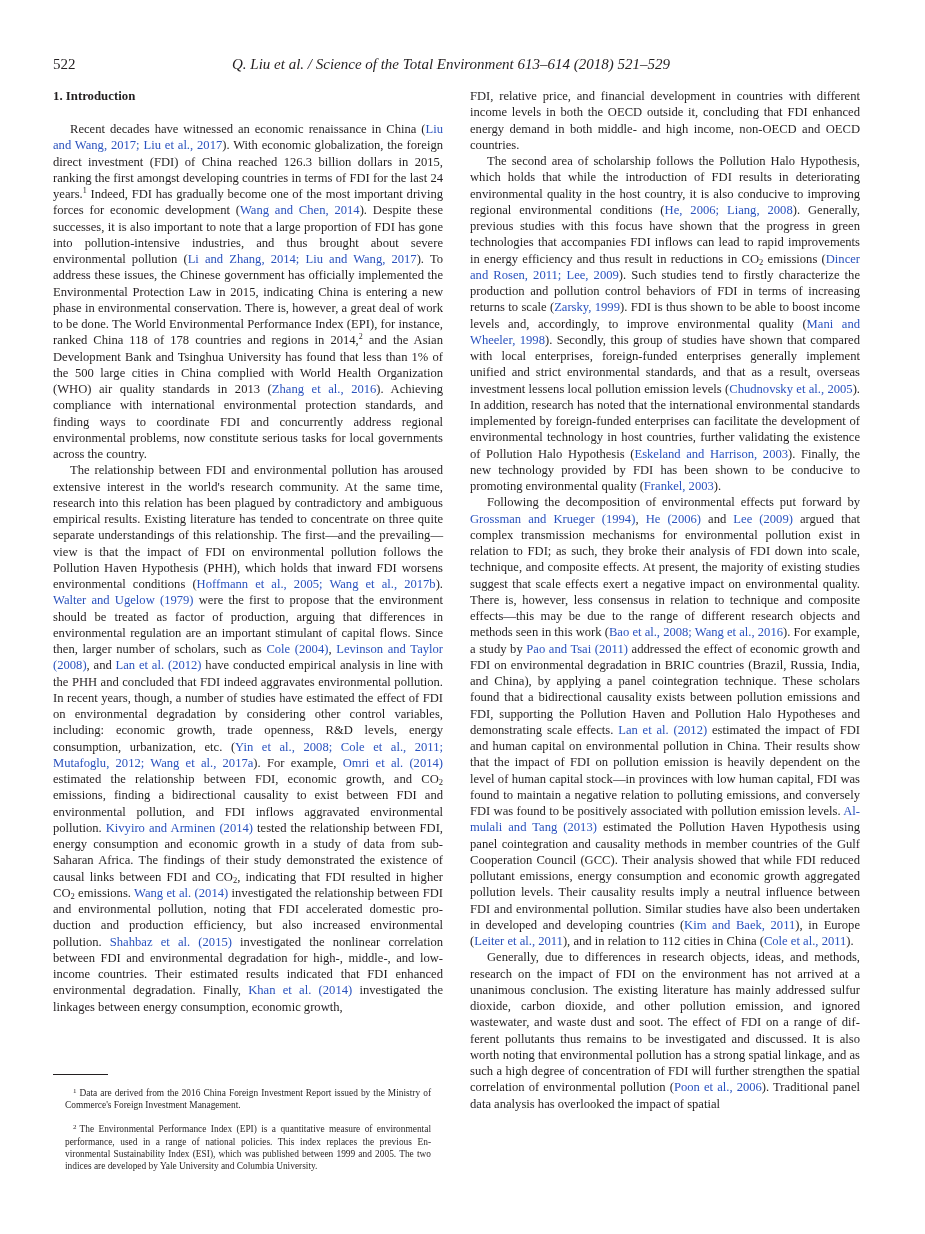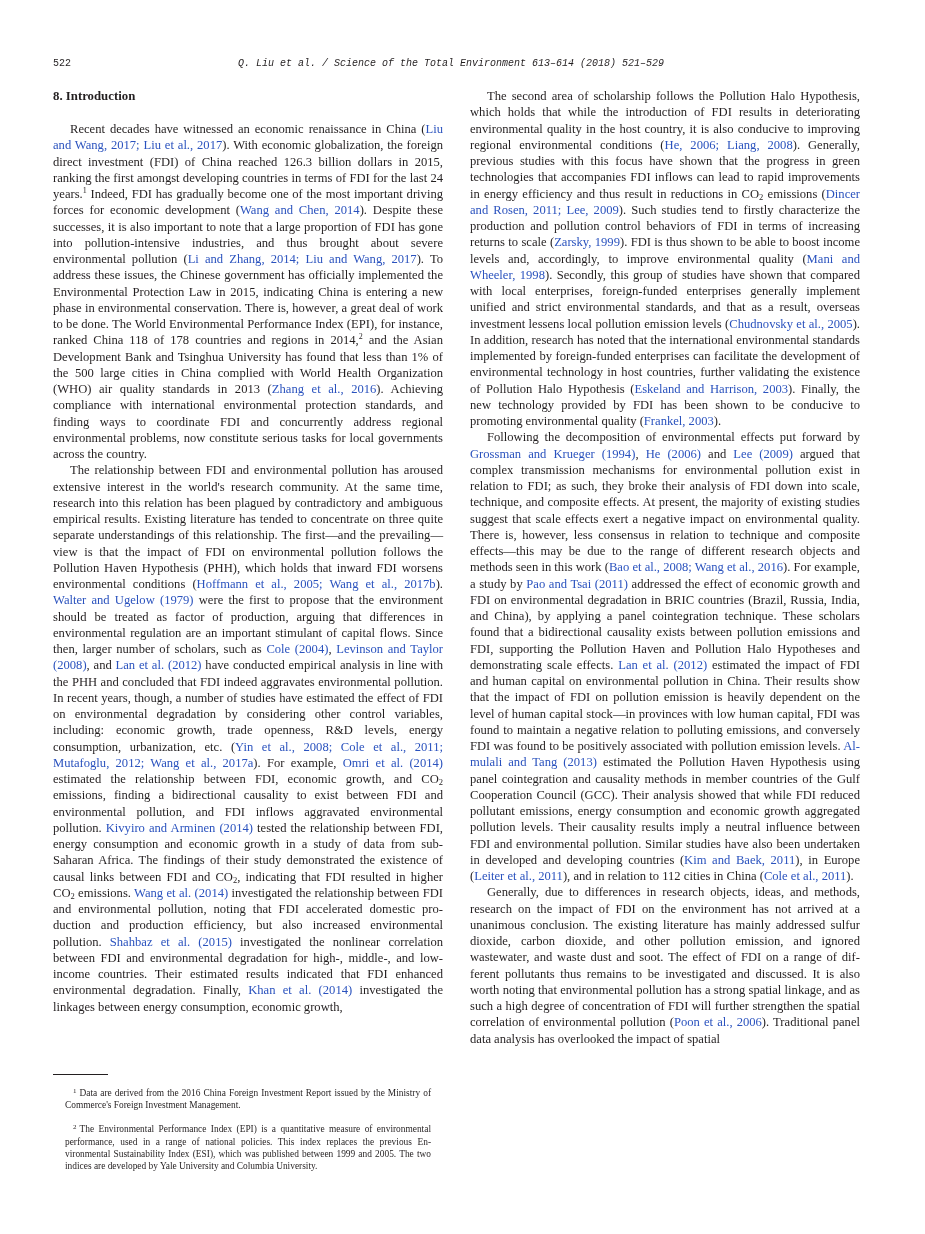--- a/index.html
+++ b/index.html
@@ -3,21 +3,21 @@
 <meta charset="utf-8">
 <style>
   html, body { margin: 0; padding: 0; background: #ffffff; }
   body {
     width: 925px; height: 1234px; position: relative; overflow: hidden;
     font-family: "Liberation Serif", "DejaVu Serif", serif;
     color: #231f20;
   }
   .running-head {
     position: absolute; top: 57px; left: 53px; width: 808px; height: 14px;
-    font-size: 10px; line-height: 14px; font-family: Liberation Mono, monospace;
+    font-size: 15px; line-height: 14px;
   }
   .running-head .page-num { position: absolute; left: 0; top: 0; }
   .running-head .journal { position: absolute; left: 0; right: 12px; text-align: center; font-style: italic; }
   .col {
     position: absolute; top: 88px; width: 390px;
     font-size: 12.6px; line-height: 16.25px;
     text-align: justify; hyphens: manual;
   }
   .col-left { left: 53px; }
   .col-right { left: 470px; }
@@ -39,29 +39,30 @@
 </style>
 </head>
 <body>
 
 <div class="running-head">
   <span class="page-num">522</span>
   <span class="journal">Q. Liu et al. / Science of the Total Environment 613–614 (2018) 521–529</span>
 </div>
 
 <div class="col col-left">
-  <h2 class="section-heading">8. Introduction</h2>
+  <h2 class="section-heading">1. Introduction</h2>
   <div id="left-paras">
       <p class="para"><span>Recent decades have witnessed an economic renaissance in China (</span><a class="cite">Liu and Wang, 2017; Liu et al., 2017</a><span>). With economic globalization, the foreign direct investment (FDI) of China reached 126.3 billion dollars in 2015, ranking the first amongst developing countries in terms of FDI for the last 24 years.</span><sup class="fn-ref">1</sup><span> Indeed, FDI has gradually become one of the most important driving forces for economic development (</span><a class="cite">Wang and Chen, 2014</a><span>). Despite these successes, it is also important to note that a large proportion of FDI has gone into pollution-intensive industries, and thus brought about severe environmental pollution (</span><a class="cite">Li and Zhang, 2014; Liu and Wang, 2017</a><span>). To address these issues, the Chinese government has officially implemented the Environmental Protection Law in 2015, indicating China is entering a new phase in en­vironmental conservation. There is, however, a great deal of work to be done. The World Environmental Performance Index (EPI), for instance, ranked China 118 of 178 countries and regions in 2014,</span><sup class="fn-ref">2</sup><span> and the Asian Development Bank and Tsinghua University has found that less than 1% of the 500 large cities in China complied with World Health Organi­zation (WHO) air quality standards in 2013 (</span><a class="cite">Zhang et al., 2016</a><span>). Achiev­ing compliance with international environmental protection standards, and finding ways to coordinate FDI and concurrently address regional environmental problems, now constitute serious tasks for local govern­ments across the country.</span></p>
       <p class="para"><span>The relationship between FDI and environmental pollution has aroused extensive interest in the world's research community. At the same time, research into this relation has been plagued by contradictory and ambiguous empirical results. Existing literature has tended to concentrate on three quite separate understandings of this relationship. The first—and the prevailing—view is that the impact of FDI on environ­mental pollution follows the Pollution Haven Hypothesis (PHH), which holds that inward FDI worsens environmental conditions (</span><a class="cite">Hoffmann et al., 2005; Wang et al., 2017b</a><span>). </span><a class="cite">Walter and Ugelow (1979)</a><span> were the first to propose that the environment should be treated as factor of pro­duction, arguing that differences in environmental regulation are an im­portant stimulant of capital flows. Since then, larger number of scholars, such as </span><a class="cite">Cole (2004)</a><span>, </span><a class="cite">Levinson and Taylor (2008)</a><span>, and </span><a class="cite">Lan et al. (2012)</a><span> have conducted empirical analysis in line with the PHH and concluded that FDI indeed aggravates environmental pollution. In recent years, though, a number of studies have estimated the effect of FDI on environ­mental degradation by considering other control variables, including: economic growth, trade openness, R&amp;D levels, energy consumption, urbanization, etc. (</span><a class="cite">Yin et al., 2008; Cole et al., 2011; Mutafoglu, 2012; Wang et al., 2017a</a><span>). For example, </span><a class="cite">Omri et al. (2014)</a><span> estimated the rela­tionship between FDI, economic growth, and CO</span><sub class="chem">2</sub><span> emissions, finding a bidirectional causality to exist between FDI and environmental pollu­tion, and FDI inflows aggravated environmental pollution. </span><a class="cite">Kivyiro and Arminen (2014)</a><span> tested the relationship between FDI, energy consump­tion and economic growth in a study of data from sub-Saharan Africa. The findings of their study demonstrated the existence of causal links between FDI and CO</span><sub class="chem">2</sub><span>, indicating that FDI resulted in higher CO</span><sub class="chem">2</sub><span> emis­sions. </span><a class="cite">Wang et al. (2014)</a><span> investigated the relationship between FDI and environmental pollution, noting that FDI accelerated domestic pro­duction and production efficiency, but also increased environmental pollution. </span><a class="cite">Shahbaz et al. (2015)</a><span> investigated the nonlinear correlation between FDI and environmental degradation for high-, middle-, and low-income countries. Their estimated results indicated that FDI en­hanced environmental degradation. Finally, </span><a class="cite">Khan et al. (2014)</a><span> investi­gated the linkages between energy consumption, economic growth,</span></p>
     </div>
 </div>
 
 <div class="col col-right">
   <div id="right-paras">
+      <p class="para noindent"><span>FDI, relative price, and financial development in countries with different income levels in both the OECD outside it, concluding that FDI enhanced energy demand in both middle- and high income, non-OECD and OECD countries.</span></p>
       <p class="para"><span>The second area of scholarship follows the Pollution Halo Hypothe­sis, which holds that while the introduction of FDI results in deteriorat­ing environmental quality in the host country, it is also conducive to improving regional environmental conditions (</span><a class="cite">He, 2006; Liang, 2008</a><span>). Generally, previous studies with this focus have shown that the prog­ress in green technologies that accompanies FDI inflows can lead to rapid improvements in energy efficiency and thus result in reductions in CO</span><sub class="chem">2</sub><span> emissions (</span><a class="cite">Dincer and Rosen, 2011; Lee, 2009</a><span>). Such studies tend to firstly characterize the production and pollution control behav­iors of FDI in terms of increasing returns to scale (</span><a class="cite">Zarsky, 1999</a><span>). FDI is thus shown to be able to boost income levels and, accordingly, to im­prove environmental quality (</span><a class="cite">Mani and Wheeler, 1998</a><span>). Secondly, this group of studies have shown that compared with local enterprises, foreign-funded enterprises generally implement unified and strict envi­ronmental standards, and that as a result, overseas investment lessens local pollution emission levels (</span><a class="cite">Chudnovsky et al., 2005</a><span>). In addition, research has noted that the international environmental standards im­plemented by foreign-funded enterprises can facilitate the development of environmental technology in host countries, further validating the existence of Pollution Halo Hypothesis (</span><a class="cite">Eskeland and Harrison, 2003</a><span>). Finally, the new technology provided by FDI has been shown to be con­ducive to promoting environmental quality (</span><a class="cite">Frankel, 2003</a><span>).</span></p>
       <p class="para"><span>Following the decomposition of environmental effects put forward by </span><a class="cite">Grossman and Krueger (1994)</a><span>, </span><a class="cite">He (2006)</a><span> and </span><a class="cite">Lee (2009)</a><span> argued that complex transmission mechanisms for environmental pollution exist in relation to FDI; as such, they broke their analysis of FDI down into scale, technique, and composite effects. At present, the majority of existing studies suggest that scale effects exert a negative impact on en­vironmental quality. There is, however, less consensus in relation to technique and composite effects—this may be due to the range of differ­ent research objects and methods seen in this work (</span><a class="cite">Bao et al., 2008; Wang et al., 2016</a><span>). For example, a study by </span><a class="cite">Pao and Tsai (2011)</a><span> ad­dressed the effect of economic growth and FDI on environmental degra­dation in BRIC countries (Brazil, Russia, India, and China), by applying a panel cointegration technique. These scholars found that a bidirectional causality exists between pollution emissions and FDI, supporting the Pollution Haven and Pollution Halo Hypotheses and demonstrating scale effects. </span><a class="cite">Lan et al. (2012)</a><span> estimated the impact of FDI and human capital on environmental pollution in China. Their results show that the impact of FDI on pollution emission is heavily dependent on the level of human capital stock—in provinces with low human capital, FDI was found to maintain a negative relation to polluting emissions, and conversely FDI was found to be positively associated with pollution emission levels. </span><a class="cite">Al-mulali and Tang (2013)</a><span> estimated the Pollution Haven Hypothesis using panel cointegration and causality methods in member countries of the Gulf Cooperation Council (GCC). Their analysis showed that while FDI reduced pollutant emissions, energy consump­tion and economic growth aggregated pollution levels. Their causality results imply a neutral influence between FDI and environmental pollu­tion. Similar studies have also been undertaken in developed and devel­oping countries (</span><a class="cite">Kim and Baek, 2011</a><span>), in Europe (</span><a class="cite">Leiter et al., 2011</a><span>), and in relation to 112 cities in China (</span><a class="cite">Cole et al., 2011</a><span>).</span></p>
       <p class="para"><span>Generally, due to differences in research objects, ideas, and methods, research on the impact of FDI on the environment has not arrived at a unanimous conclusion. The existing literature has mainly addressed sul­fur dioxide, carbon dioxide, and other pollution emission, and ignored wastewater, and waste dust and soot. The effect of FDI on a range of dif­ferent pollutants thus remains to be investigated and discussed. It is also worth noting that environmental pollution has a strong spatial linkage, and as such a high degree of concentration of FDI will further strengthen the spatial correlation of environmental pollution (</span><a class="cite">Poon et al., 2006</a><span>). Traditional panel data analysis has overlooked the impact of spatial</span></p>
     </div>
 </div>
 
 <div class="footnotes">
   <div class="fn-rule"></div>
   <div id="fn-list">
       <p class="footnote"><sup>1</sup><span>Data are derived from the 2016 China Foreign Investment Report issued by the Minis­try of Commerce's Foreign Investment Management.</span></p>

